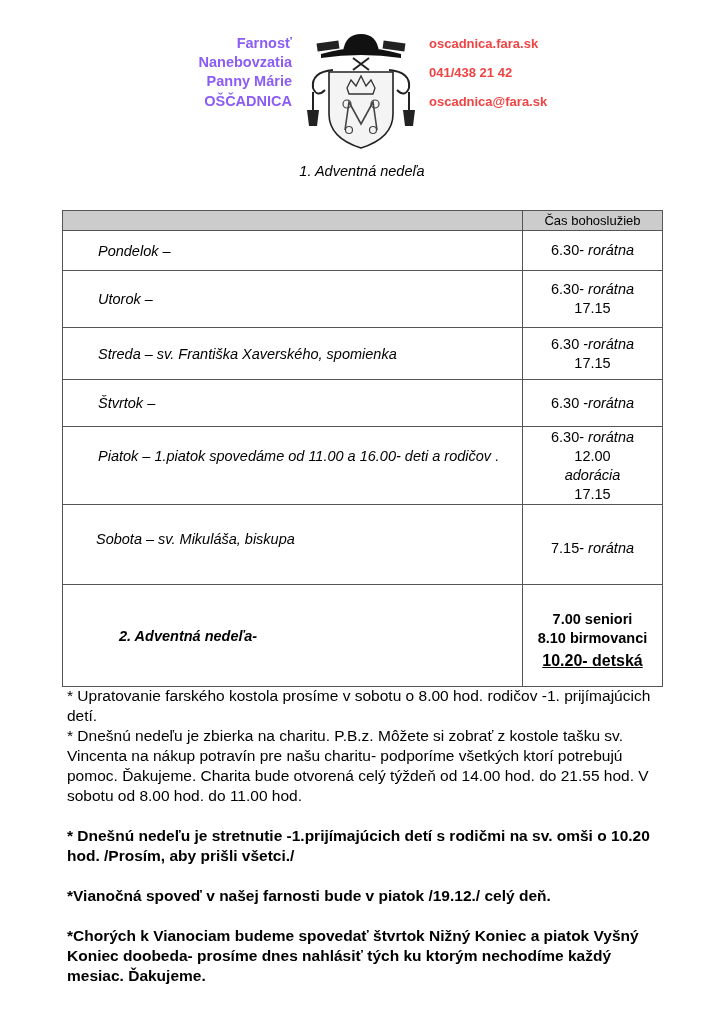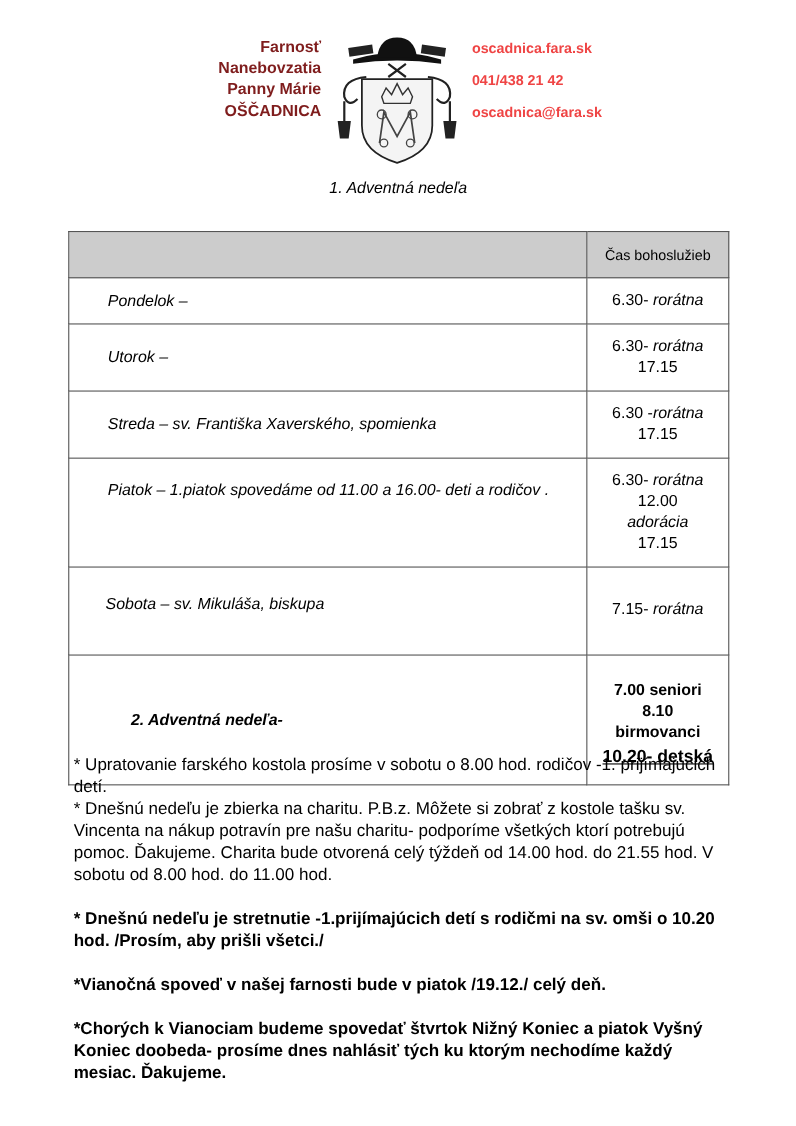--- a/index.html
+++ b/index.html
@@ -2,40 +2,40 @@
 <html><head>
   <meta charset="utf-8">
   <style>
     html, body { margin: 0; padding: 0; background: #ffffff; }
     body {
       width: 724px; height: 1024px; position: relative; overflow: hidden;
       font-family: "Liberation Sans", sans-serif; color: #000;
     }
     .header-left {
       position: absolute; left: 150px; top: 34px; width: 142px;
-      text-align: right; color: #7f1d1d; font-weight: bold; font-size: 14.5px;
+      text-align: right; color: #8b5cf6; font-weight: bold; font-size: 14.5px;
       line-height: 19px;
     }
     .header-left .town { margin-top: 1px; display: block; }
     .header-right {
       position: absolute; left: 429px; top: 36px; color: #ef4444;
       font-weight: bold; font-size: 13px;
     }
     .header-right div { height: 29px; }
     .crest { position: absolute; left: 303px; top: 30px; width: 116px; height: 122px; }
     .doc-title {
       position: absolute; left: 0; width: 724px; top: 163px; text-align: center;
       font-weight: normal; font-style: italic; font-size: 14.5px;
     }
     table.schedule {
       position: absolute; left: 62px; top: 210px; width: 601px;
       border-collapse: collapse; font-size: 14.5px;
     }
     table.schedule td {
-      border: 1.5px solid #555; padding: 11px; vertical-align: middle;
+      border: 1.5px solid #555; padding: 0; vertical-align: middle;
     }
     table.schedule tr.head td { background: #cccccc; height: 16px; font-size: 13px; }
     td.day { width: 403px; font-style: italic; padding-left: 35px !important; }
     td.time { text-align: center; line-height: 19px; }
     td.day.wrap { padding-left: 4px !important; text-indent: 31px; line-height: 19px; }
     td.day.sunday { font-weight: bold; padding-left: 56px !important; }
     .it { font-style: italic; }
     .bold { font-weight: bold; }
     .big { font-size: 16px; font-weight: bold; text-decoration: underline; line-height: 26px; }
     .notes {
@@ -108,20 +108,26 @@
           <div><span>17.15</span></div>
         </td>
   </tr>
   <tr style="height:52px">
     <td class="day">Streda – sv. Františka Xaverského, spomienka</td>
     <td class="time">
           <div><span>6.30 -</span><span class="it">rorátna</span></div>
           <div><span>17.15</span></div>
         </td>
   </tr>
+  <tr style="height:47px">
+    <td class="day">Štvrtok –</td>
+    <td class="time">
+          <div><span>6.30 -</span><span class="it">rorátna</span></div>
+        </td>
+  </tr>
   <tr style="height:78px">
     <td class="day wrap" style="vertical-align:top;padding-top:20px !important">Piatok – 1.piatok spovedáme od 11.00 a 16.00- deti a rodičov .</td>
     <td class="time">
           <div><span>6.30- </span><span class="it">rorátna</span></div>
           <div><span>12.00</span></div>
           <div><span class="it">adorácia</span></div>
           <div><span>17.15</span></div>
         </td>
   </tr>
   <tr style="height:80px">

